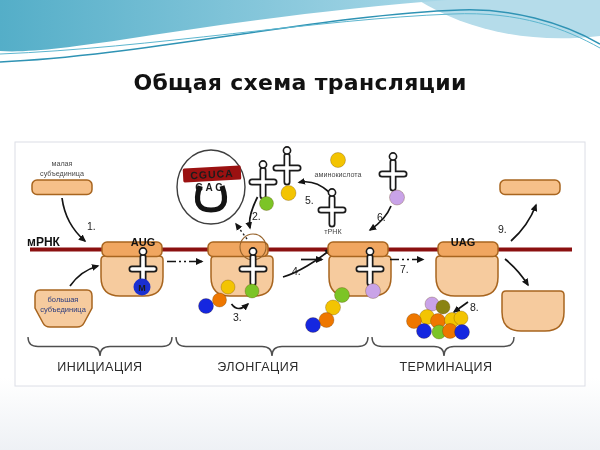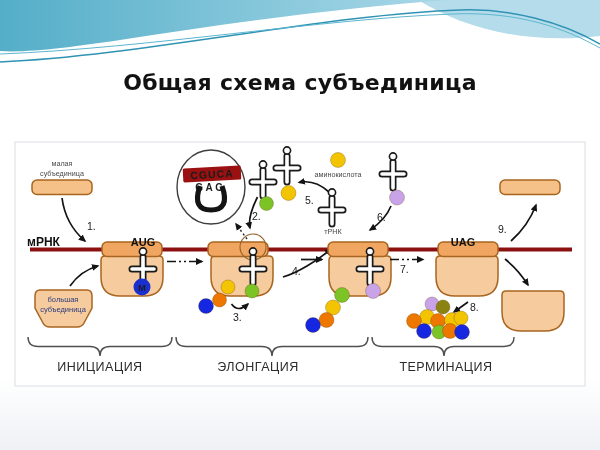--- a/index.html
+++ b/index.html
@@ -37,21 +37,21 @@
       <stop offset="0" stop-color="#54aec8"></stop>
       <stop offset="1" stop-color="#a9d8e8"></stop>
     </linearGradient>
   </defs>
   <path d="M418,0 H600 V36 C520,45 460,26 418,0 Z" fill="#b5dcea"></path>
   <path d="M0,0 L448,0 C350,7 235,22 120,40 C72,47 28,53 0,51 Z" fill="url(#hdrGrad)"></path>
   <path d="M0,62 C140,56 330,14 460,10 C510,8 562,22 600,44" fill="none" stroke="#2f93b4" stroke-width="1.5"></path>
   <path d="M0,54 C150,48 320,19 452,14 C520,11 566,29 600,48" fill="none" stroke="#5db6cf" stroke-width="1"></path>
 </svg>
 
-<h1 class="title">Общая схема субъединица</h1>
+<h1 class="title">Общая схема трансляции</h1>
 
 <div class="diagram">
 <svg width="600" height="272" viewBox="0 0 600 272">
   <defs>
     <marker id="arw" viewBox="0 0 8 8" markerWidth="8" markerHeight="8" refX="6" refY="4" orient="auto" markerUnits="userSpaceOnUse">
       <path d="M0,0.6 L7.5,4 L0,7.4 Z" fill="#141414"></path>
     </marker>
     <g id="trnaShape">
       <path d="M0,-12 L0,14 M-11,0 L11,0" stroke="#1a1a1a" stroke-width="7" stroke-linecap="round" fill="none"></path>
       <path d="M0,-12 L0,14 M-11,0 L11,0" stroke="#ffffff" stroke-width="3.6" stroke-linecap="round" fill="none"></path>

